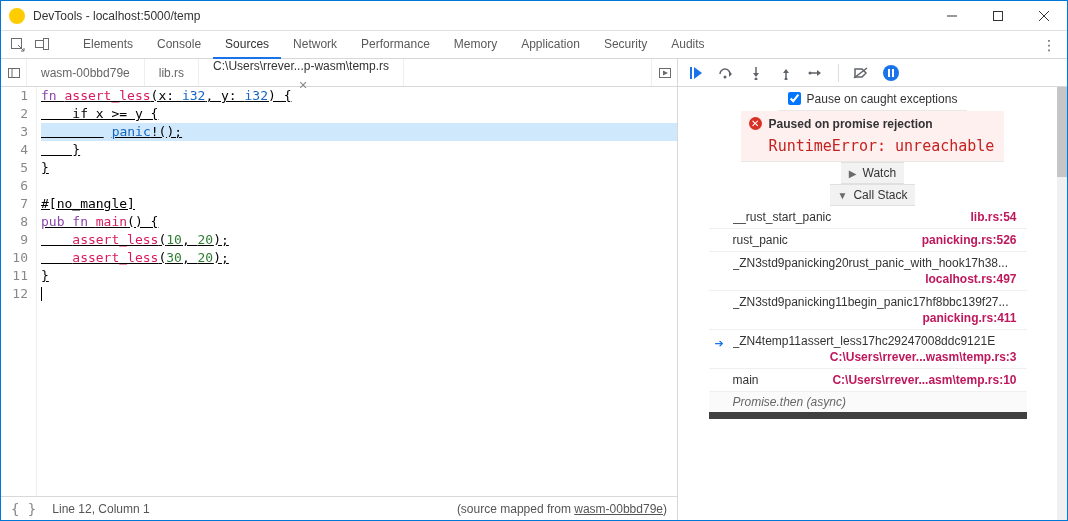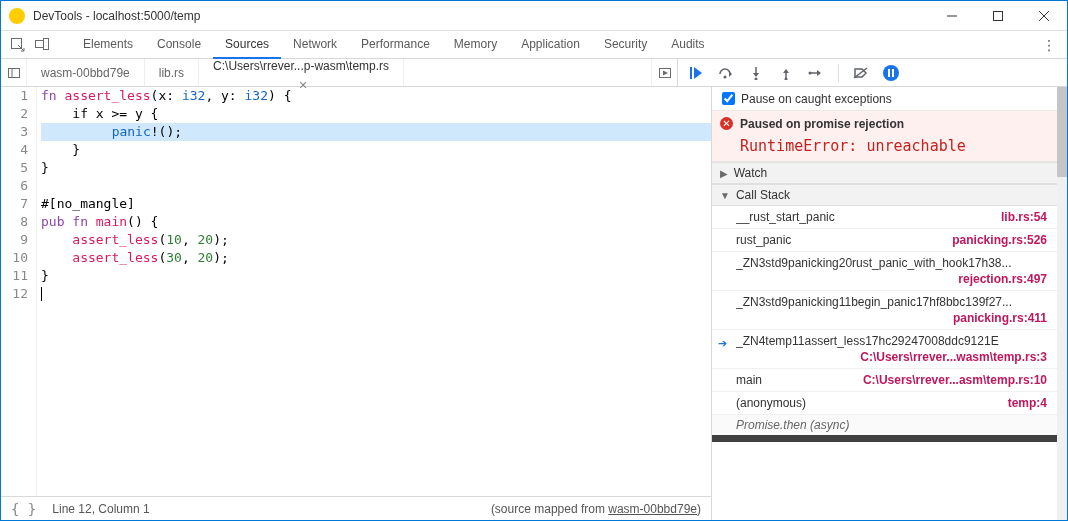--- a/index.html
+++ b/index.html
@@ -146,21 +146,21 @@
   .gutter {
     width: 36px;
     text-align: right;
     padding-right: 8px;
     color: #888;
     background: #fff;
     border-right: 1px solid #eee;
   }
   .gutter div, .codelines div { height: 18px; line-height: 18px; }
   .codelines { flex:1; padding-left:4px; white-space:pre;
-    position: relative; }
+    position: relative; text-decoration: underline; }
   .code-line { height:18px; line-height:18px; }
   .code-line.hl { background: #cfe8fc; }
   .code-line .caret-mark {
     display:inline-block; width:1px; height:14px; background:#000;
     vertical-align: middle; margin-top:-2px;
   }
   .kw { color: #8e44ad; }   
   .fn { color: #d81b60; }   
   .tp { color: #1565c0; }   
   .num { color: #2e7d32; }  
@@ -178,25 +178,26 @@
   }
   .status-bar .sm {
     margin-left:auto;
     color:#555;
   }
   .status-bar .sm .link { text-decoration: underline; color:#555;}
   .status-bar .braces { color:#888; font-family:Consolas,monospace; font-size:14px; }
 
   
   .right-panel {
-    width: 356px;
+    width: 390px;
     border-left: 1px solid #d8d8d8;
     display:flex; flex-direction:column;
     min-height:0;
     position: relative;
+    align-items: center;
   }
   .rp-scroll { position:absolute; right:0; top:0; bottom:0; width:10px; background:#f0f0f0; }
   .rp-thumb { position:absolute; right:0; top:0; width:10px; height:90px; background:#c5c5c5; }
 
   .rp-row {
     padding: 4px 10px;
     border-bottom: 1px solid #e8e8e8;
     display:flex;
     align-items:center;
     gap:6px;
@@ -443,38 +444,34 @@
         <div class="frame">
           <span class="fname">__rust_start_panic</span>
           <span class="floc">lib.rs:54</span>
         </div>
         <div class="frame">
           <span class="fname">rust_panic</span>
           <span class="floc">panicking.rs:526</span>
         </div>
         <div class="frame multiline">
           <span class="fname">_ZN3std9panicking20rust_panic_with_hook17h38...</span>
-          <span class="floc">rejection.rs:497</span>
+          <span class="floc">localhost.rs:497</span>
         </div>
         <div class="frame multiline">
           <span class="fname">_ZN3std9panicking11begin_panic17hf8bbc139f27...</span>
           <span class="floc">panicking.rs:411</span>
         </div>
         <div class="frame multiline">
           <span class="cur-arrow">➔</span>
           <span class="fname">_ZN4temp11assert_less17hc29247008ddc9121E</span>
           <span class="floc">C:\Users\rrever...wasm\temp.rs:3</span>
         </div>
         <div class="frame">
           <span class="fname">main</span>
           <span class="floc">C:\Users\rrever...asm\temp.rs:10</span>
         </div>
-        <div class="frame">
-          <span class="fname">(anonymous)</span>
-          <span class="floc">temp:4</span>
-        </div>
         <div class="async-label">Promise.then (async)</div>
       </div>
     <div class="rp-scroll">
       <div class="rp-thumb"></div>
     </div>
   </div>
 </div>
 
 </body></html>

